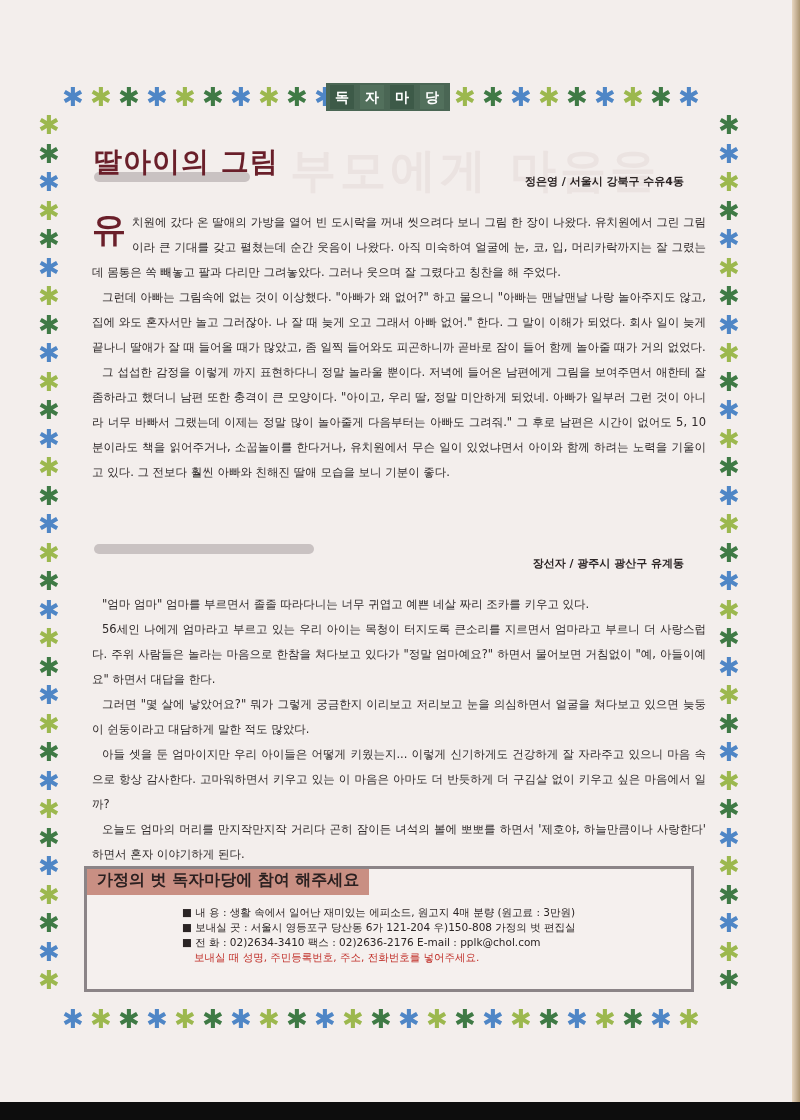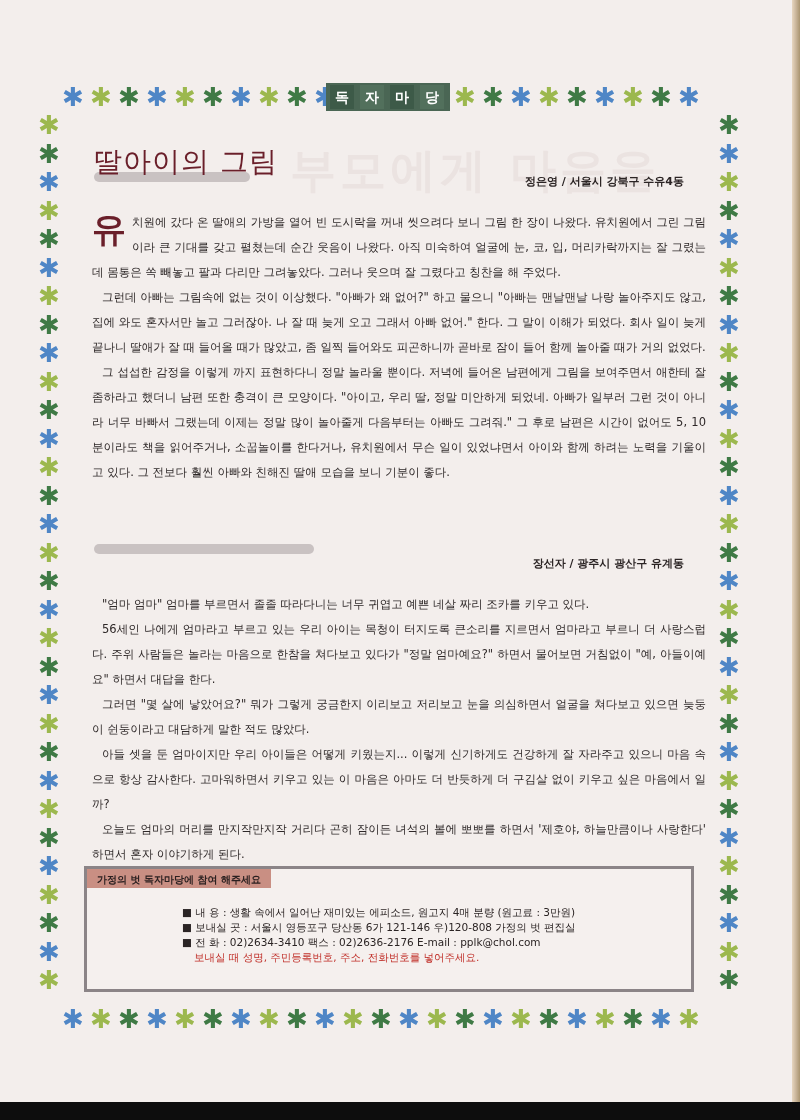--- a/index.html
+++ b/index.html
@@ -32,21 +32,21 @@
     display:inline-block; width:24px; height:24px; line-height:24px; text-align:center;
     color:#fff; font-size:14px; font-weight:bold;
   }
   .banner span:nth-child(odd){ background:#3d5a48; }
   .banner span:nth-child(even){ background:#52705c; }
   .banner-bg {
     position:absolute; left:326px; top:83px; width:124px; height:28px; background:#4a6654;
   }
 
   .article-title {
-    position:absolute; left:94px; font-size:28px; font-weight:normal; color:#6a1f2a;
+    position:absolute; left:94px; font-size:28px; font-weight:bold; color:#6a1f2a;
     letter-spacing:1px; z-index:2;
   }
   .title-underline {
     position:absolute; height:10px; border-radius:5px; background:#c9c2c2; z-index:1;
   }
   .byline {
     position:absolute; right:108px; font-size:11px; font-weight:bold; color:#2b2424;
   }
   .ghost {
     position:absolute; left:290px; top:140px; font-size:46px; color:#ebe3e1; letter-spacing:4px;
@@ -59,22 +59,22 @@
   .body-text p { margin:0; text-indent:10px; }
   .dropcap {
     float:left; font-size:34px; line-height:34px; font-weight:bold; color:#6a1f2a;
     margin:2px 6px 0 0;
   }
   .infobox {
     position:absolute; left:84px; top:866px; width:604px; height:120px;
     border:3px solid #8b8487; background:#f5f0ee;
   }
   .infobox-title {
-    position:absolute; left:0; top:0; height:19px; padding:0 10px; line-height:22px;
-    background:#c98f83; color:#2b2020; font-size:10px; font-weight:bold;
+    position:absolute; left:0; top:0; height:26px; padding:0 10px; line-height:22px;
+    background:#c98f83; color:#2b2020; font-size:16px; font-weight:bold;
   }
   .info-list {
     position:absolute; left:95px; top:36px; font-size:10.5px; line-height:15px; color:#2b2424;
   }
   .info-list div { white-space:nowrap; }
   .info-note { color:#c0302a; padding-left:12px; }
   .footer {
     position:absolute; left:228px; top:1050px; font-size:11px; color:#2b2424; white-space:nowrap;
   }
   .footer .author { margin-left:22px; }
@@ -222,21 +222,21 @@
     <p>56세인 나에게 엄마라고 부르고 있는 우리 아이는 목청이 터지도록 큰소리를 지르면서 엄마라고 부르니 더 사랑스럽다. 주위 사람들은 놀라는 마음으로 한참을 쳐다보고 있다가 "정말 엄마예요?" 하면서 물어보면 거침없이 "예, 아들이예요" 하면서 대답을 한다.</p>
     <p>그러면 "몇 살에 낳았어요?" 뭐가 그렇게 궁금한지 이리보고 저리보고 눈을 의심하면서 얼굴을 쳐다보고 있으면 늦둥이 쉰둥이라고 대담하게 말한 적도 많았다.</p>
     <p>아들 셋을 둔 엄마이지만 우리 아이들은 어떻게 키웠는지... 이렇게 신기하게도 건강하게 잘 자라주고 있으니 마음 속으로 항상 감사한다. 고마워하면서 키우고 있는 이 마음은 아마도 더 반듯하게 더 구김살 없이 키우고 싶은 마음에서 일까?</p>
     <p>오늘도 엄마의 머리를 만지작만지작 거리다 곤히 잠이든 녀석의 볼에 뽀뽀를 하면서 '제호야, 하늘만큼이나 사랑한다' 하면서 혼자 이야기하게 된다.</p>
   </div>
 
   <div class="infobox">
     <div class="infobox-title">가정의 벗 독자마당에 참여 해주세요</div>
     <div class="info-list">
       <div>■ 내 용 : 생활 속에서 일어난 재미있는 에피소드, 원고지 4매 분량 (원고료 : 3만원)</div>
-      <div>■ 보내실 곳 : 서울시 영등포구 당산동 6가 121-146 우)120-808 가정의 벗 편집실</div>
+      <div>■ 보내실 곳 : 서울시 영등포구 당산동 6가 121-204 우)150-808 가정의 벗 편집실</div>
       <div>■ 전 화 : 02)2634-3410   팩스 : 02)2636-2176   E-mail : pplk@chol.com</div>
       <div class="info-note">보내실 때 성명, 주민등록번호, 주소, 전화번호를 넣어주세요.</div>
     </div>
   </div>
 
 </div>
 <div class="right-edge"></div>
 <div class="bottom-edge"></div>
 
 </body></html>

